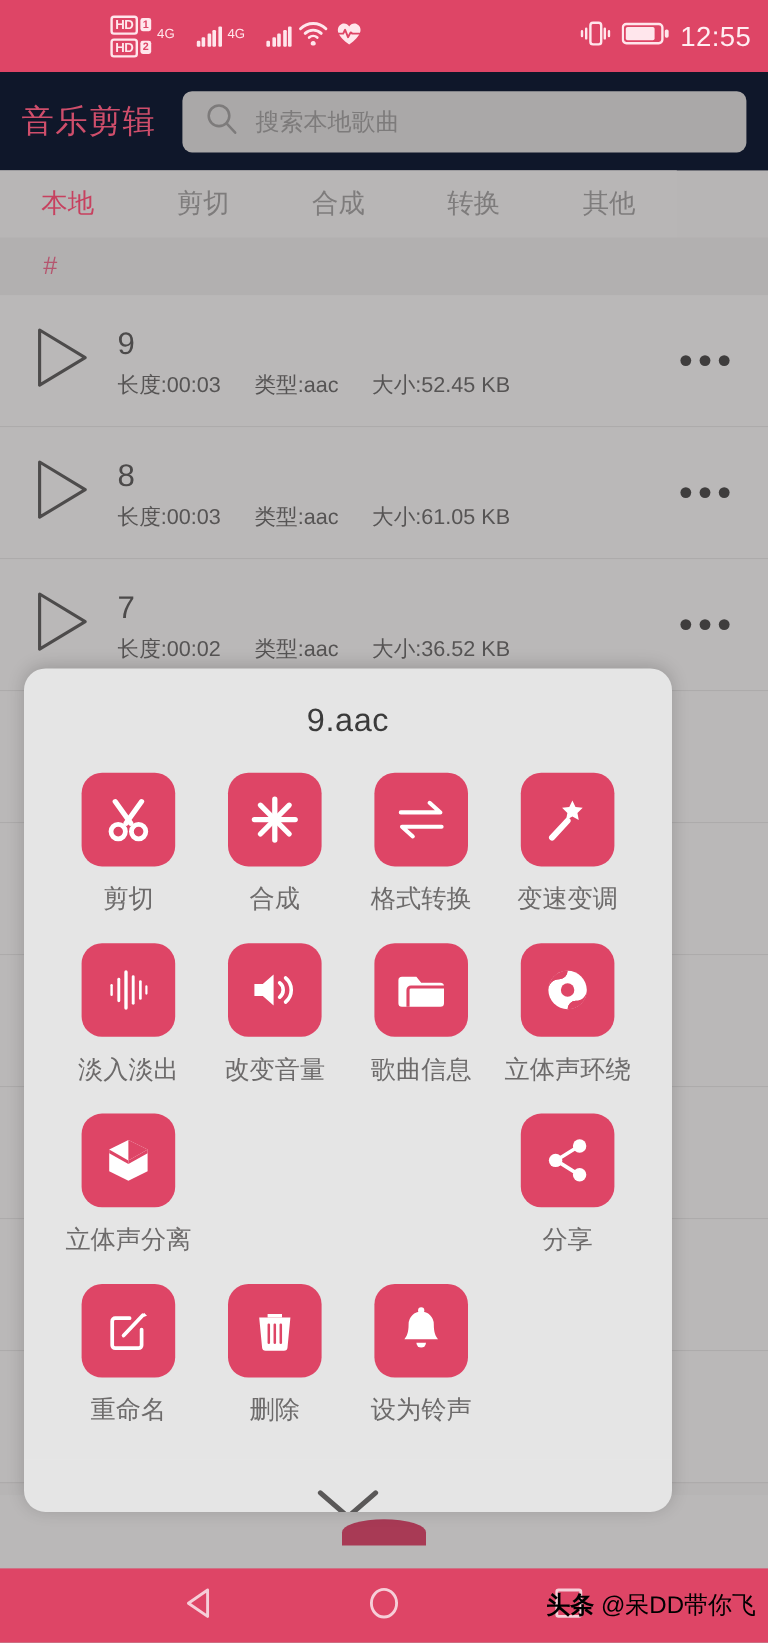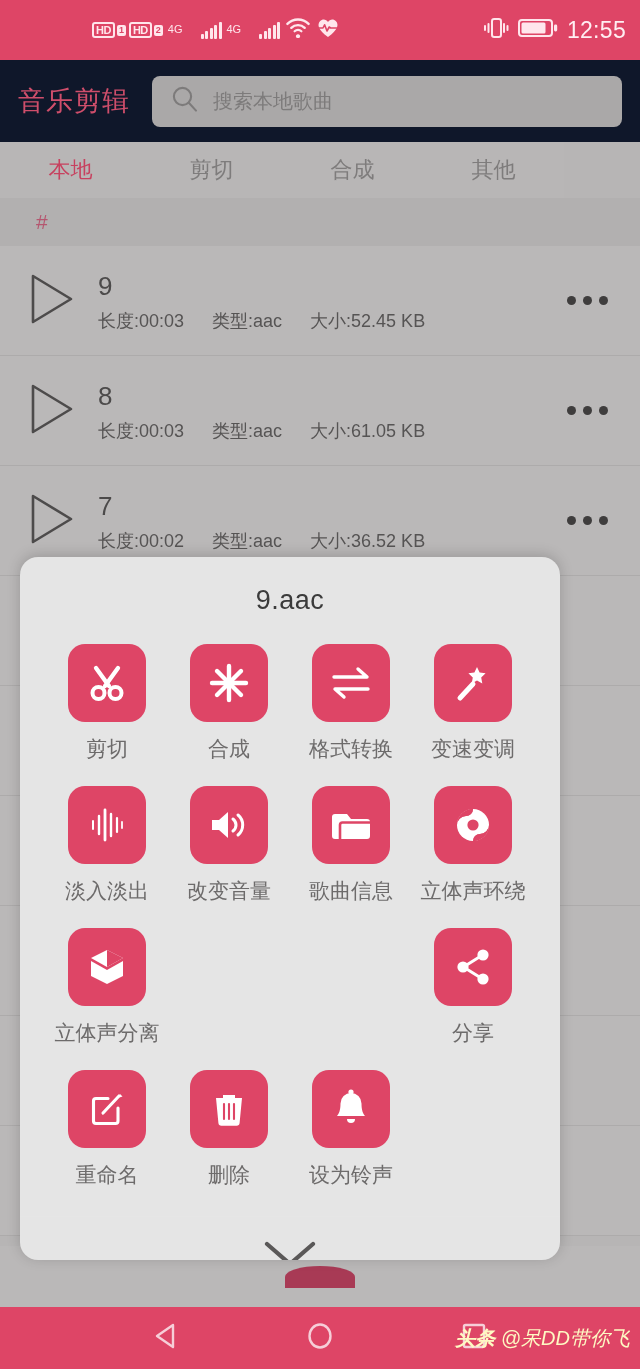--- a/index.html
+++ b/index.html
@@ -18,21 +18,21 @@
   
   .status-bar {
     position: absolute; top: 0; left: 0;
     width: 640px; height: 60px;
     background: #de4566;
     display: flex; align-items: center;
     padding: 0 14px;
   }
   .sb-left { display: flex; align-items: center; gap: 5px; margin-left: 78px; }
   .sb-right { display: flex; align-items: center; gap: 9px; margin-left: auto; }
-  .hd-stack { display: flex; flex-direction: row; gap: 3px; }
+  .hd-stack { display: flex; flex-direction: column; gap: 3px; }
   .hd-badge {
     display: flex; align-items: center; gap: 2px;
   }
   .hd-box {
     border: 2px solid #ffe6ec; border-radius: 3px;
     font-size: 11px; font-weight: bold; color: #ffe6ec;
     padding: 0 2px; line-height: 12px; letter-spacing: -0.5px;
   }
   .hd-num {
     background: #ffe6ec; color: #de4566;
@@ -143,21 +143,21 @@
 
   
   .nav-bar {
     position: absolute; bottom: 0; left: 0;
     width: 640px; height: 62px;
     background: #de4566;
     display: flex; align-items: center; justify-content: center; gap: 120px;
   }
   .watermark {
     position: absolute; right: 10px; top: 50%; transform: translateY(-50%);
-    color: #fef9c3; font-size: 20px; font-weight: bold; white-space: nowrap; font-style: italic;
+    color: #000000; font-size: 20px; font-weight: bold; white-space: nowrap;
   }
   .wm-thin { font-weight: normal; }
 
   
   .behind-strip {
     position: absolute; left: 0; top: 1246px; width: 640px; height: 61px;
     background: #bab8b8;
     display: flex; align-items: center; justify-content: space-around;
     overflow: hidden;
   }
@@ -247,20 +247,21 @@
         </svg>
       </span>
       <span class="search-text">搜索本地歌曲</span>
     </div>
   </div>
 
   <div class="tabs">
     <div class="tab active">本地</div>
     <div class="tab">剪切</div>
     <div class="tab">合成</div>
+    <div class="tab">转换</div>
     <div class="tab">其他</div>
   </div>
 
   <div class="hash-row">
     <span>#</span>
   </div>
 
   <div class="list">
 
     <div class="song-row">

